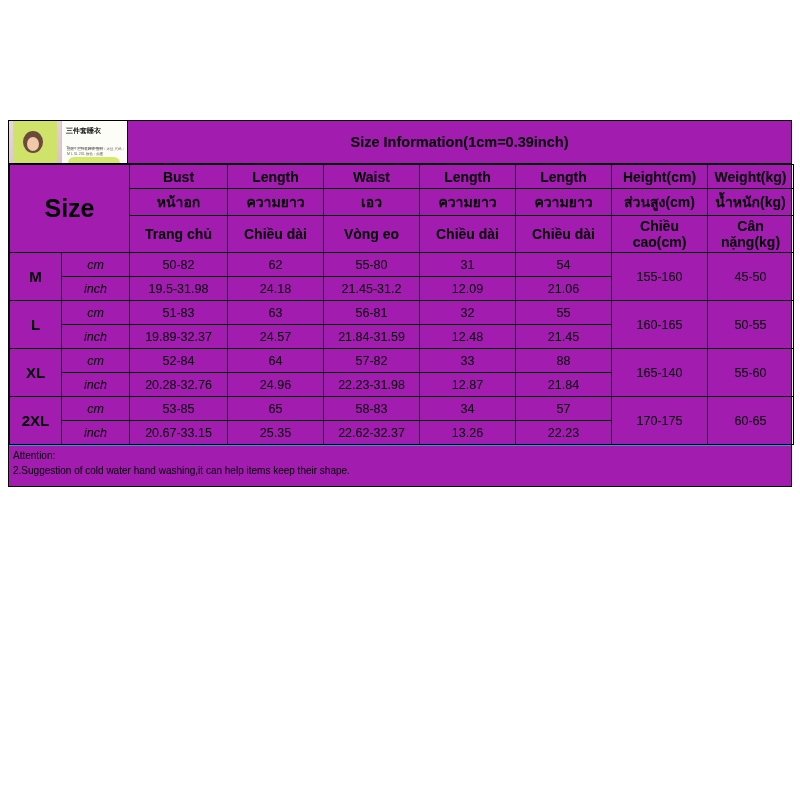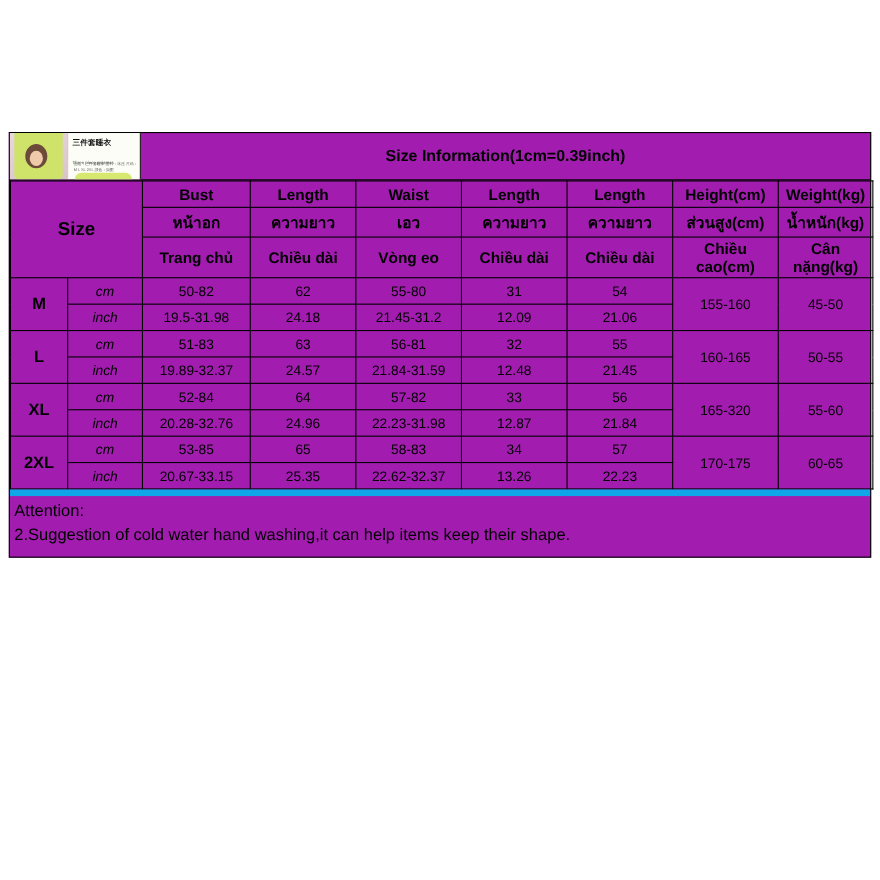--- a/index.html
+++ b/index.html
@@ -73,39 +73,39 @@
   td,th{
     border:1px solid #000;
     text-align:center;
     vertical-align:middle;
     font-size:12.5px;
     padding:2px 1px;
     height:24px;
     box-sizing:border-box;
   }
   .size-head{
-    font-size:17px;font-weight:bold;
+    font-size:25px;font-weight:bold;
   }
   .hdr{font-weight:bold;font-size:14px;}
   .sz{font-weight:bold;font-size:15px;}
   .unit{font-size:12.5px;font-style:italic;}
   col.c0{width:52px}
   col.c1{width:68px}
   col.c2{width:98px}
   col.c3{width:96px}
   col.c4{width:96px}
   col.c5{width:96px}
   col.c6{width:96px}
   col.c7{width:96px}
   col.c8{width:86px}
   
   .attention{
-    border-top:6px solid #0ea5e9;
+    border-top:1px solid #0ea5e9;
     padding:3px 4px 8px 4px;
-    font-size:15px;
+    font-size:10px;
     line-height:1.45;
   }
   .attention .ln{white-space:nowrap;}
 </style>
 </head>
 <body>
 
 <div class="sheet">
 
   <div class="topband">
@@ -219,22 +219,22 @@
         <td>21.45</td>
       </tr>
 
       <tr>
         <td rowspan="2" class="sz">XL</td>
         <td class="unit">cm</td>
         <td>52-84</td>
         <td>64</td>
         <td>57-82</td>
         <td>33</td>
-        <td>56</td>
-        <td rowspan="2">165-320</td>
+        <td>88</td>
+        <td rowspan="2">165-140</td>
         <td rowspan="2">55-60</td>
       </tr>
       <tr>
         <td class="unit">inch</td>
         <td>20.28-32.76</td>
         <td>24.96</td>
         <td>22.23-31.98</td>
         <td>12.87</td>
         <td>21.84</td>
       </tr>

